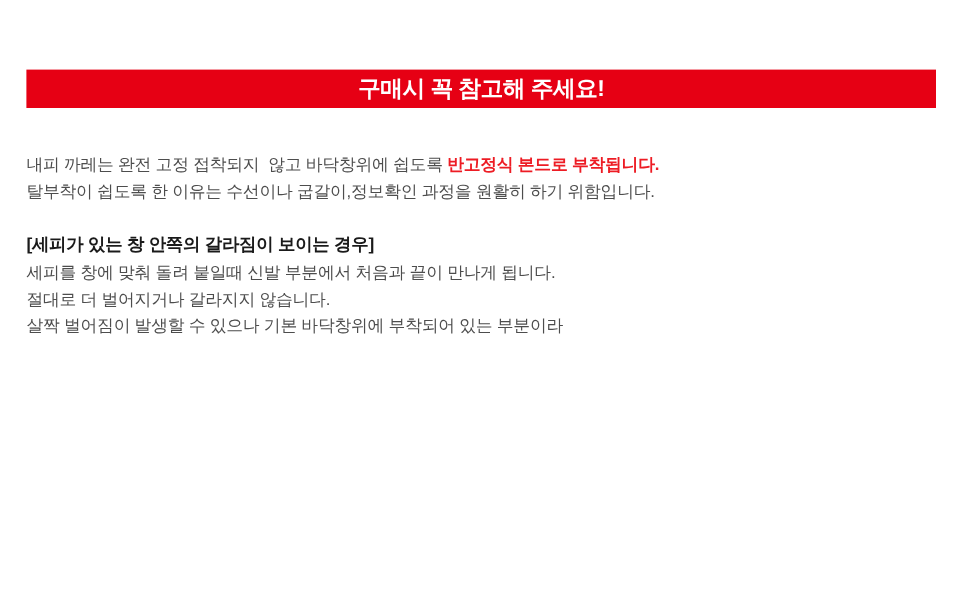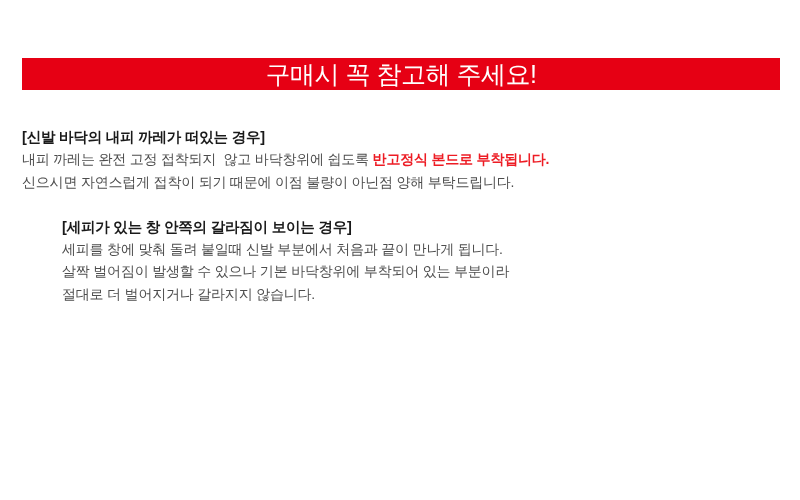--- a/index.html
+++ b/index.html
@@ -26,22 +26,22 @@
     top: 58px;
     width: 758px;
     height: 32px;
     background: var(--banner-bg);
     color: var(--banner-text);
     display: flex;
     align-items: center;
     justify-content: center;
   }
   .banner-title {
-    font-size: 25px;
-    font-weight: normal;
+    font-size: 19px;
+    font-weight: bold;
     letter-spacing: -0.5px;
     white-space: pre;
   }
   .content {
     position: absolute;
     left: 22px;
     top: 126px;
     width: 760px;
     font-size: 14px;
     line-height: 22.4px;
@@ -50,42 +50,41 @@
   }
   .content p, .content h3 {
     margin: 0;
     white-space: pre-wrap;
   }
   .content h3 {
     font-size: 14.5px;
     font-weight: bold;
     color: var(--heading-text);
   }
-  .section-gap { margin-top: 22.4px; margin-left: 40px; }
+  .section-gap { margin-top: 22.4px; }
   .red-strong {
     color: var(--accent-red);
     font-weight: bold;
     text-align: right;
   }
 </style>
 </head>
 <body>
 
 <div class="banner">
   <span class="banner-title">구매시 꼭 참고해 주세요!</span>
 </div>
 
 <div class="content">
 
   <section>
-    <h3>[신발 바닥의 내피 까레가 떠있는 경우]</h3>
     <p><span>내피 까레는 완전 고정 접착되지  않고 바닥창위에 쉽도록 </span><span class="red-strong">반고정식 본드로 부착됩니다.</span></p>
-    <p>신으시면 자연스럽게 접착이 되기 때문에 이점 불량이 아닌점 양해 부탁드립니다.</p>
+    <p>탈부착이 쉽도록 한 이유는 수선이나 굽갈이,정보확인 과정을 원활히 하기 위함입니다.</p>
   </section>
 
   <section class="section-gap">
     <h3>[세피가 있는 창 안쪽의 갈라짐이 보이는 경우]</h3>
     <p>세피를 창에 맞춰 돌려 붙일때 신발 부분에서 처음과 끝이 만나게 됩니다.</p>
+    <p>절대로 더 벌어지거나 갈라지지 않습니다.</p>
     <p>살짝 벌어짐이 발생할 수 있으나 기본 바닥창위에 부착되어 있는 부분이라</p>
-    <p>절대로 더 벌어지거나 갈라지지 않습니다.</p>
   </section>
 
 </div>
 
 </body></html>

